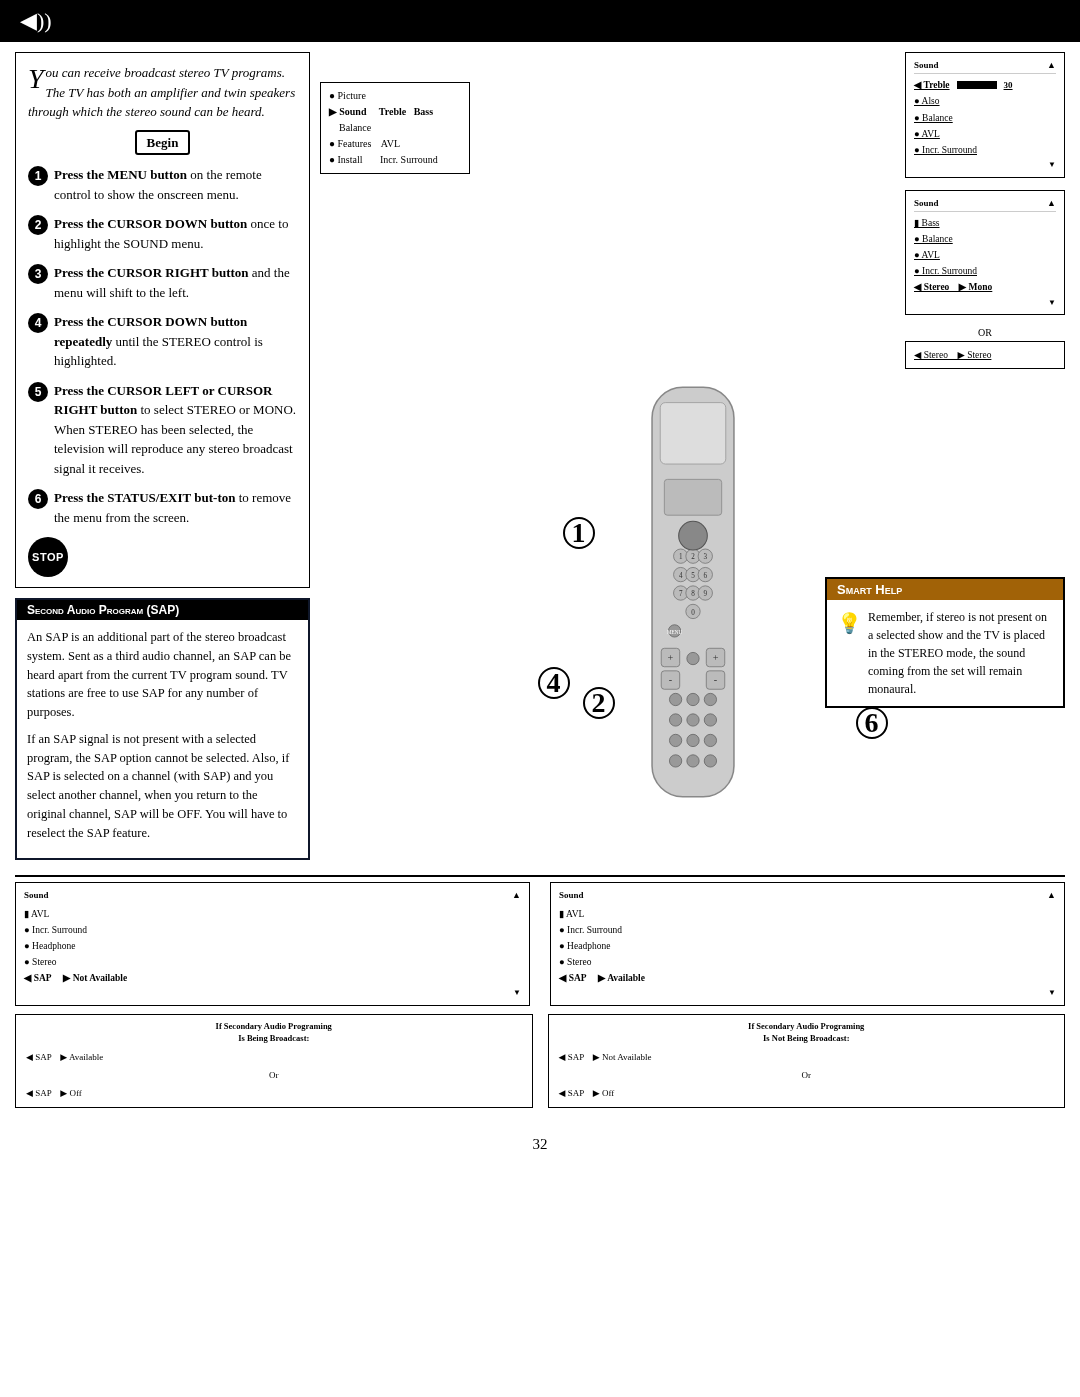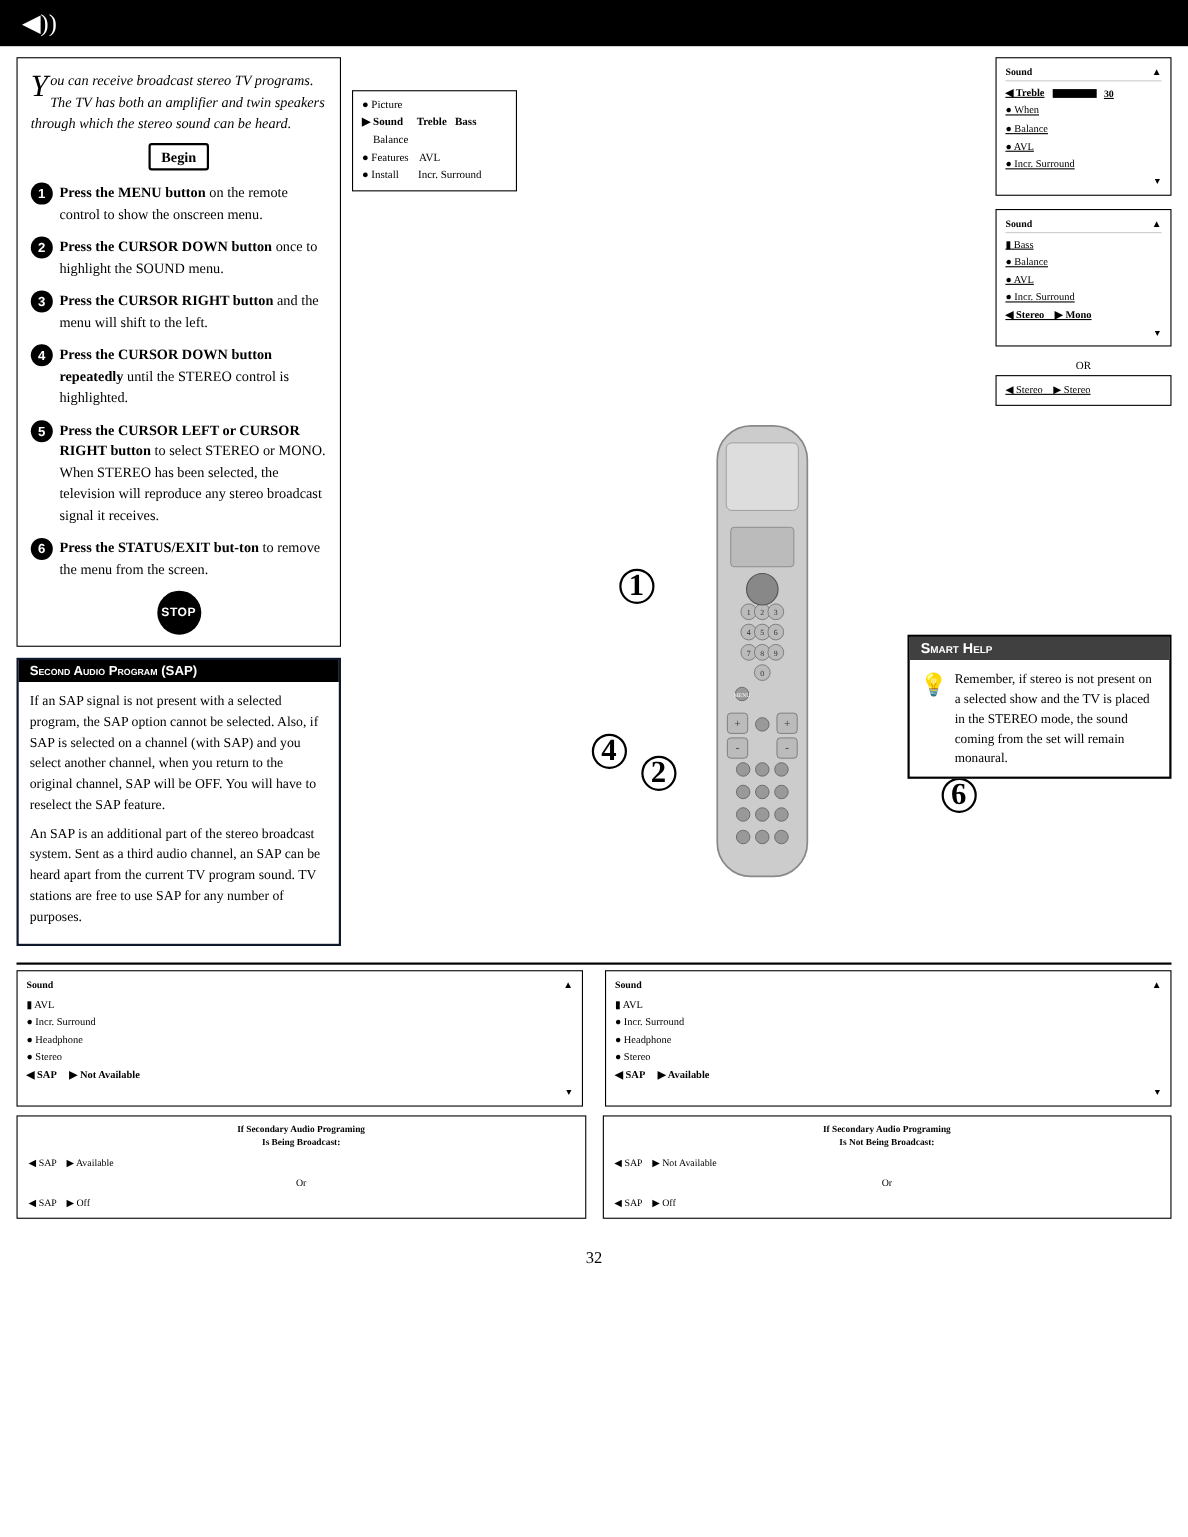--- a/index.html
+++ b/index.html
@@ -109,21 +109,20 @@
     .step-text {
       font-size: 13px;
       line-height: 1.5;
     }
     .step-text strong {
       font-weight: bold;
     }
 
     .stop-badge {
       display: flex;
-      justify-content: center;
       margin-top: 8px;
     }
     .stop-circle {
       background: #000;
       color: #fff;
       border-radius: 50%;
       width: 40px;
       height: 40px;
       display: flex;
       align-items: center;
@@ -225,21 +224,21 @@
     
     .smart-help-box {
       border: 2px solid #000;
       background: #fff;
       position: absolute;
       right: 0;
       top: 220px;
       width: 250px;
     }
     .smart-help-header {
-      background: #404040;
+      background: #a16207;
       color: #fff;
       padding: 3px 10px;
       font-size: 13px;
       font-weight: bold;
       font-family: Arial, sans-serif;
       font-variant: small-caps;
       display: flex;
       align-items: center;
       gap: 6px;
     }
@@ -399,22 +398,22 @@
       </div>
 
       <div class="stop-badge">
         <div class="stop-circle">STOP</div>
       </div>
     </div>
 
     <div class="sap-box">
       <div class="sap-header">Second Audio Program (SAP)</div>
       <div class="sap-content">
+        <p>An SAP is an additional part of the stereo broadcast system. Sent as a third audio channel, an SAP can be heard apart from the current TV program sound. TV stations are free to use SAP for any number of purposes.</p>
         <p>If an SAP signal is not present with a selected program, the SAP option cannot be selected. Also, if SAP is selected on a channel (with SAP) and you select another channel, when you return to the original channel, SAP will be OFF. You will have to reselect the SAP feature.</p>
-        <p>An SAP is an additional part of the stereo broadcast system. Sent as a third audio channel, an SAP can be heard apart from the current TV program sound. TV stations are free to use SAP for any number of purposes.</p>
       </div>
     </div>
 
   </div>
 
   <div class="right-panel">
 
     <div style="display:flex; gap:10px; align-items:flex-start; position:relative;">
 
       <div style="margin-top:30px;">
@@ -430,21 +429,21 @@
       <div style="display:flex; flex-direction:column; gap:12px; margin-left: auto; min-width:160px;">
 
         <div class="sound-menu-box">
           <div class="sm-title">
             <span>Sound</span>
               <span>▲</span>
           </div>
           <div class="sm-item selected">
             ◀ Treble <span class="menu-bar"></span> <span class="menu-value">30</span>
           </div>
-          <div class="sm-item">● When</div>
+          <div class="sm-item">● Also</div>
           <div class="sm-item">● Balance</div>
           <div class="sm-item">● AVL</div>
           <div class="sm-item">● Incr. Surround</div>
           <div style="text-align:right;font-size:8px;">▼</div>
         </div>
 
         <div class="sound-menu-box">
           <div class="sm-title">
             <span>Sound</span>
               <span>▲</span>

